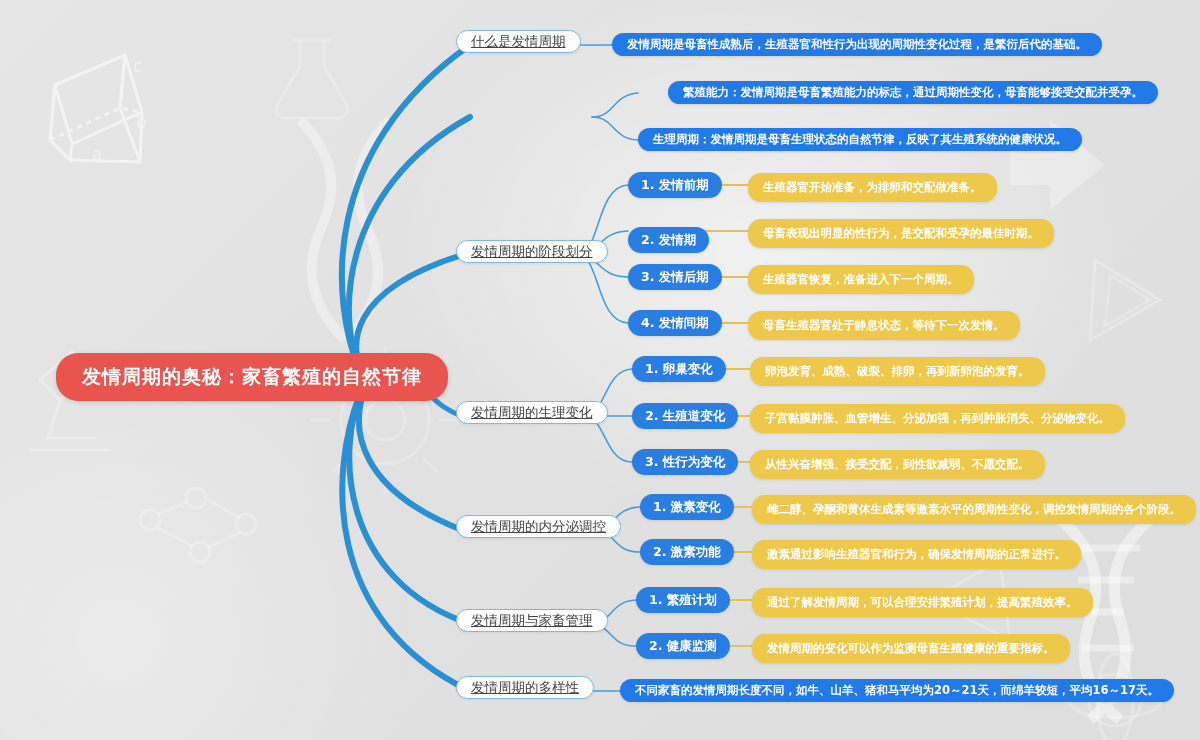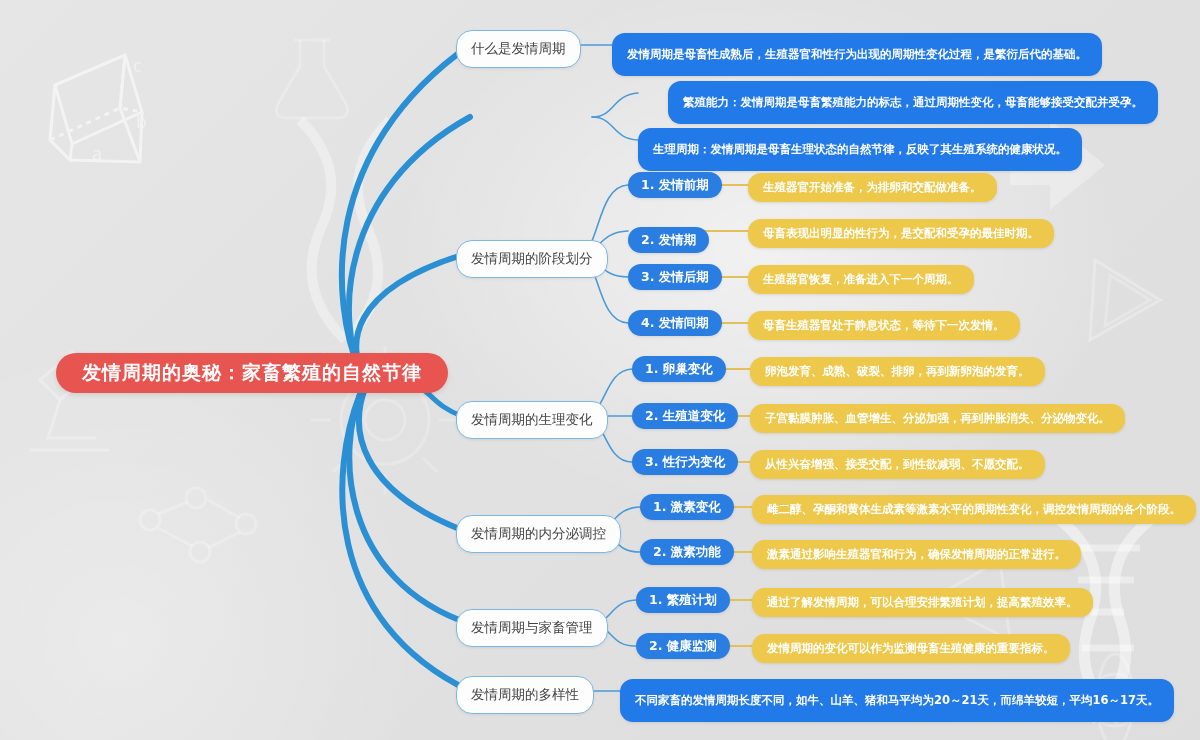--- a/index.html
+++ b/index.html
@@ -23,35 +23,36 @@
   
   #links{position:absolute;left:0;top:0;width:1200px;height:740px;overflow:visible;}
 
   
   .node{position:absolute;box-sizing:border-box;display:flex;align-items:center;
         justify-content:center;white-space:nowrap;}
 
   .root{
     background:#e8544f;color:#fff;border-radius:22px;
     font-size:19px;font-weight:700;letter-spacing:1px;
-    padding:0 26px;height:40px;
+    padding:0 26px;height:48px;
     box-shadow:0 2px 5px rgba(0,0,0,.10);
   }
   .l2{
     background:#fdfdfd;color:#444;border:1.3px solid #7fb7e3;
-    border-radius:16px;height:38px;font-size:13.5px;padding:0 14px;
+    border-radius:16px;height:23px;font-size:13.5px;padding:0 14px;
     box-shadow:0 1px 3px rgba(0,0,0,.07);
+    text-decoration:underline;
   }
   .l3{
     background:#2a7de1;color:#fff;border-radius:14px;height:26px;
     font-size:12.5px;font-weight:600;padding:0 13px;
     box-shadow:0 1px 3px rgba(0,0,0,.10);
   }
   .leaf-blue{
-    background:#2279e8;color:#fff;border-radius:13px;height:43px;
+    background:#2279e8;color:#fff;border-radius:13px;height:23px;
     font-size:11.5px;font-weight:600;padding:0 15px;
     box-shadow:0 1px 3px rgba(0,0,0,.10);
   }
   .leaf-yellow{
     background:#edc84b;color:#fff;border-radius:13px;height:29px;
     font-size:11.5px;font-weight:600;padding:0 15px;
     box-shadow:0 1px 3px rgba(0,0,0,.10);
   }
 </style>
 </head>

